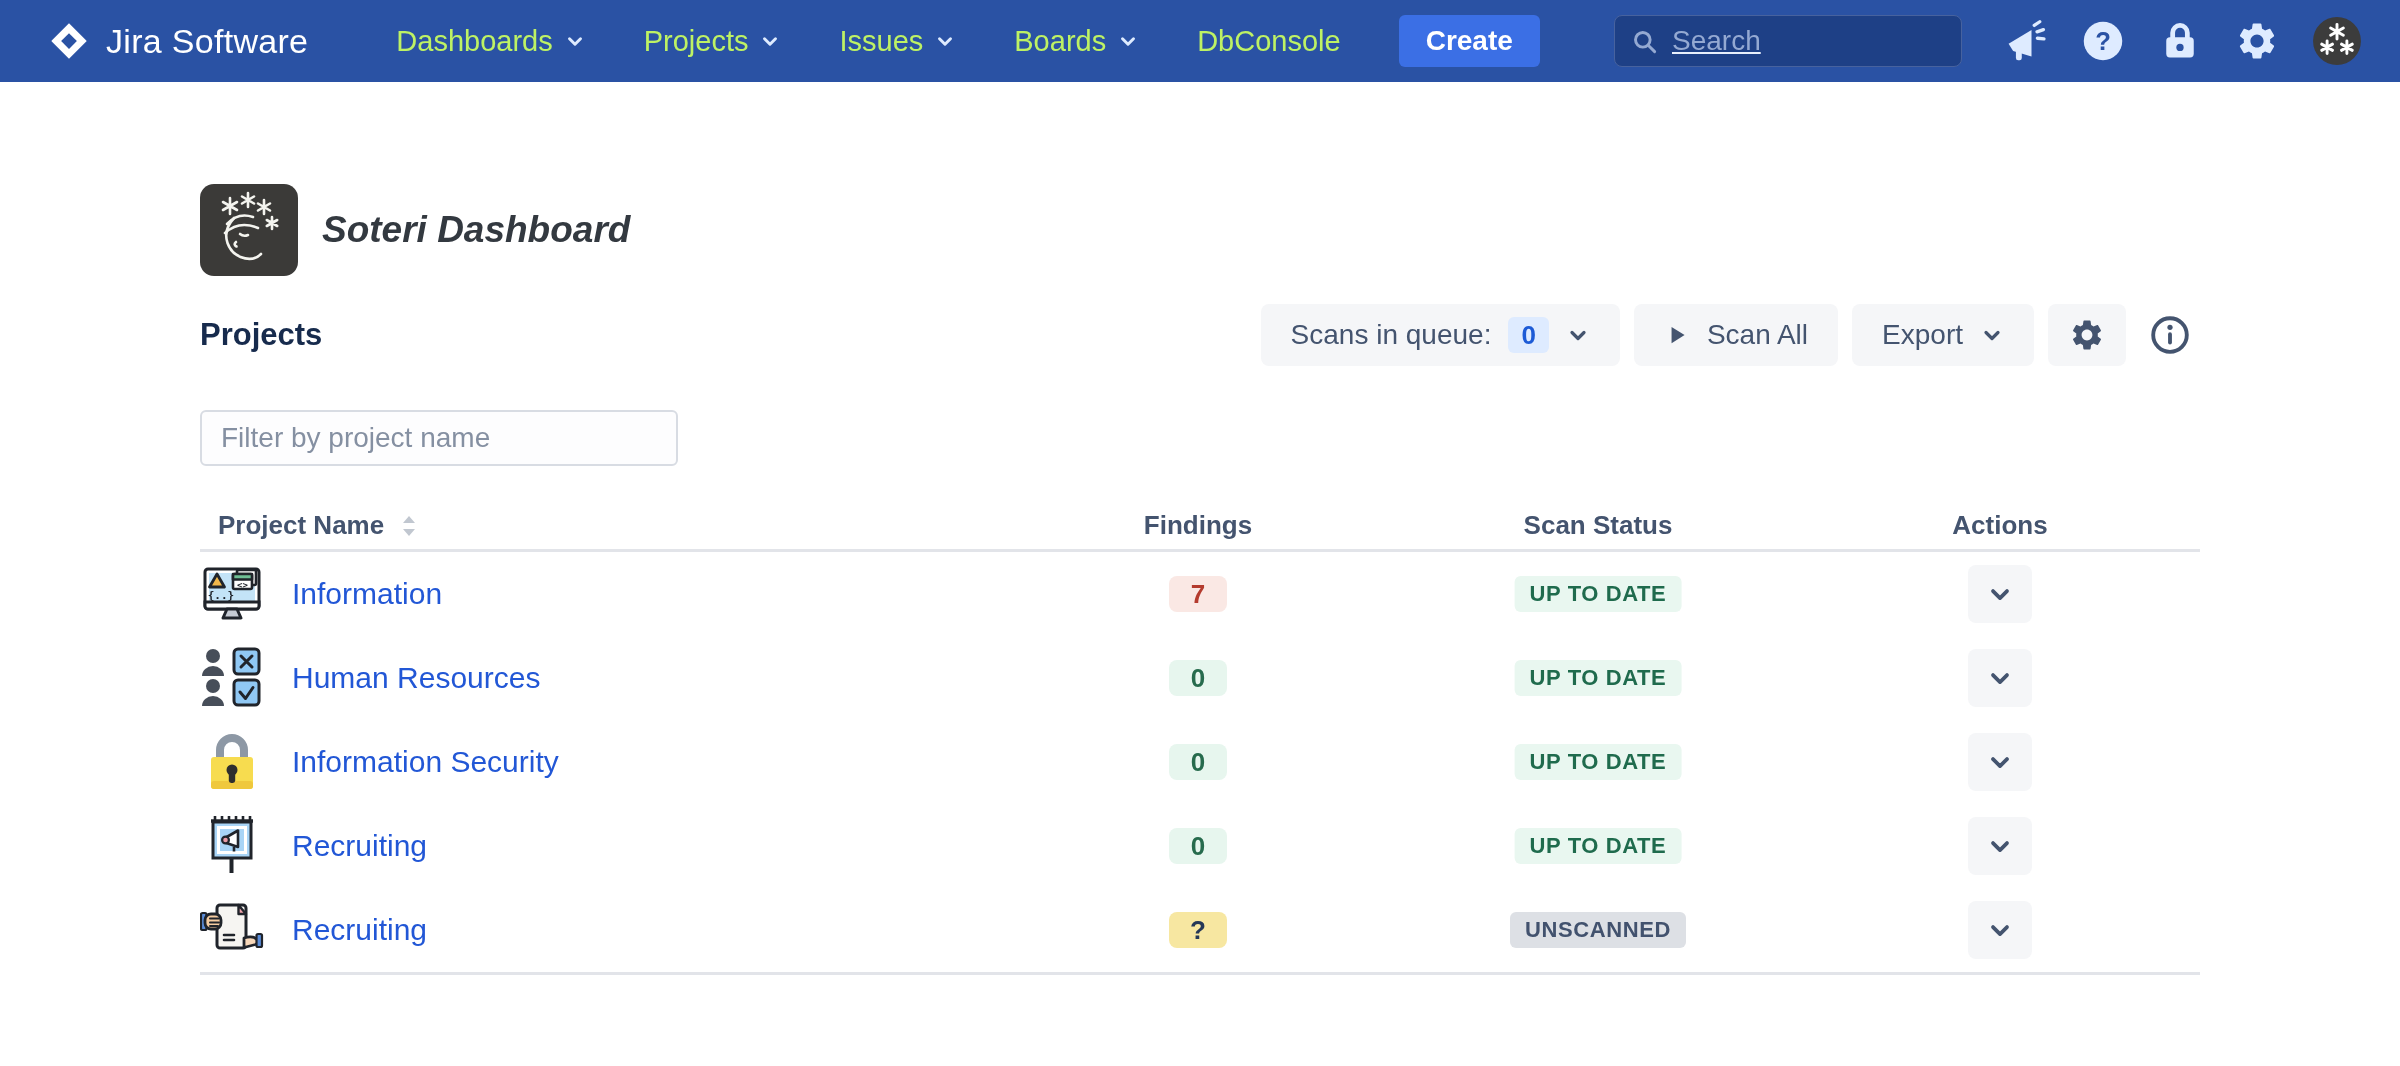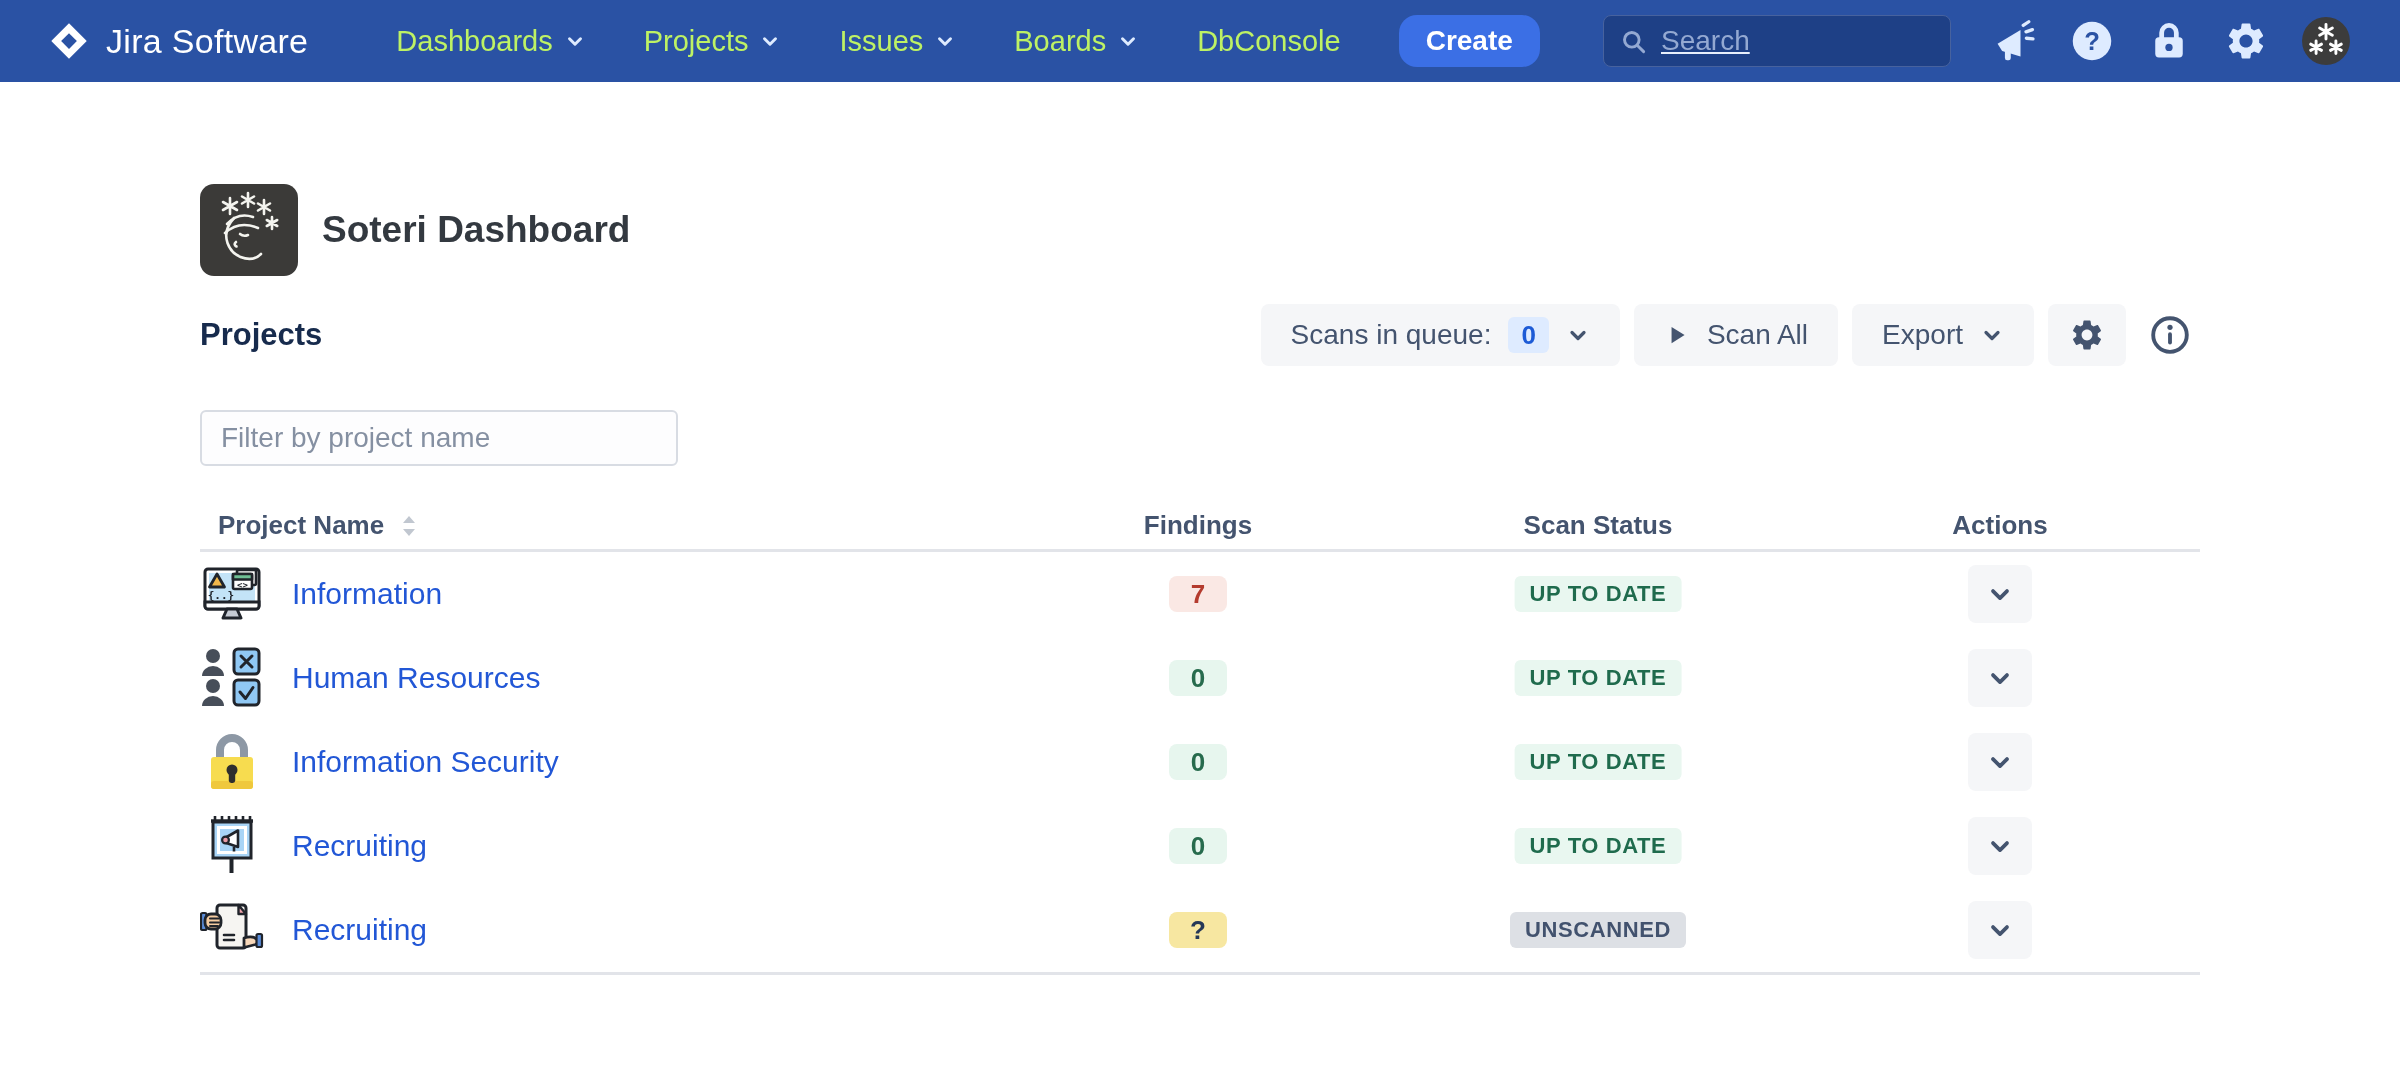--- a/index.html
+++ b/index.html
@@ -6,30 +6,30 @@
   html,body { width:2400px; height:1066px; }
   body {
     font-family: "Liberation Sans", sans-serif;
     background:#ffffff; overflow:hidden; position:relative;
   }
   svg { display:block; }
 
   
   .navbar {
     height:82px; background:#2A52A4; display:flex; align-items:center;
-    padding:0 49px 0 48px;
+    padding:0 38px 0 48px;
   }
   .logo { display:flex; align-items:center; gap:16px; margin-right:88px; cursor:pointer; }
   .logo-mark { width:42px; height:42px; }
   .logo-text { color:#ffffff; font-size:34px; font-weight:500; letter-spacing:.3px; white-space:nowrap; }
   .nav-menu { display:flex; align-items:center; gap:58px; }
   .nav-item { display:flex; align-items:center; gap:11px; color:#bef264; font-size:29px; cursor:pointer; white-space:nowrap; }
   .nav-item svg { width:22px; height:22px; color:#DEEBFF; }
   .create-btn {
-    margin-left:58px; height:52px; padding:0 27px; border:none; border-radius:18px;
+    margin-left:58px; height:52px; padding:0 27px; border:none; border-radius:6px;
     background:#3B6FE5; color:#fff; font-size:28px; font-weight:600; cursor:pointer;
     font-family:inherit;
   }
   .search-box {
     margin-left:auto; width:348px; height:52px; background:#1E4086;
     border:1px solid #47629E; border-radius:8px; display:flex; align-items:center;
     padding:0 16px; gap:14px;
   }
   .search-box svg { width:27px; height:27px; color:#94A9D2; flex:0 0 auto; }
   .search-box input {
@@ -39,21 +39,21 @@
   .search-box input::placeholder { color:#94A9D2; }
   .nav-icons { display:flex; align-items:center; gap:33px; margin-left:42px; }
   .nav-icon-btn { background:none; border:none; cursor:pointer; padding:0; color:#DEEBFF; }
   .nav-icon-btn svg { width:44px; height:44px; }
   .avatar { width:50px; height:50px; cursor:pointer; }
 
   
   .content { width:2000px; margin:0 auto; }
   .title-row { margin-top:102px; display:flex; align-items:center; gap:24px; }
   .app-icon { width:98px; height:92px; }
-  .page-title { font-size:37px; font-weight:700; color:#333940; }
+  .page-title { font-size:37px; font-weight:700; color:#333940;font-style:italic; }
 
   .section-row { margin-top:28px; display:flex; align-items:center; justify-content:space-between; }
   .section-title { font-size:31px; font-weight:700; color:#172B4D; }
   .toolbar { display:flex; align-items:center; gap:14px; }
   .btn {
     height:62px; background:#F5F6F8; border:none; border-radius:8px; cursor:pointer;
     display:flex; align-items:center; gap:17px; padding:0 30px;
     color:#44546F; font-size:28px; font-weight:500; font-family:inherit; white-space:nowrap;
   }
   .btn svg.chev { width:24px; height:24px; }

